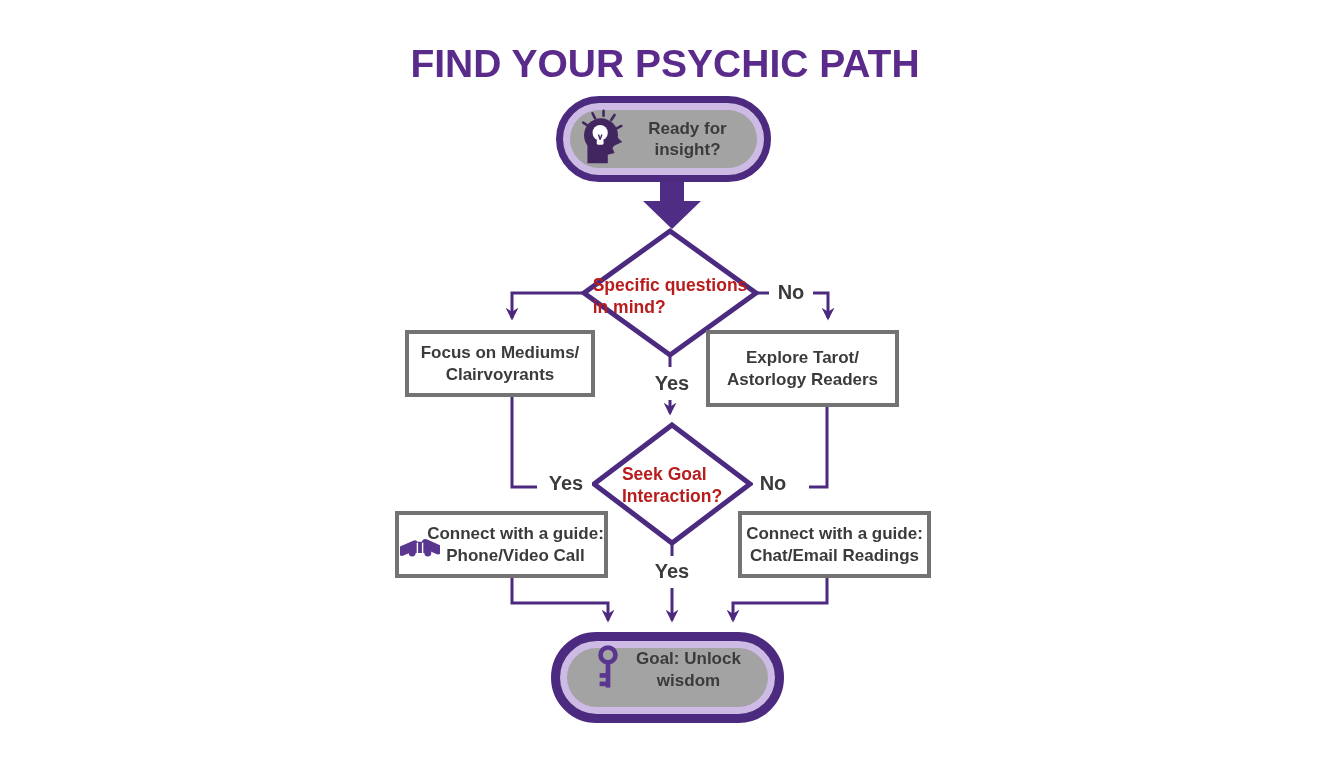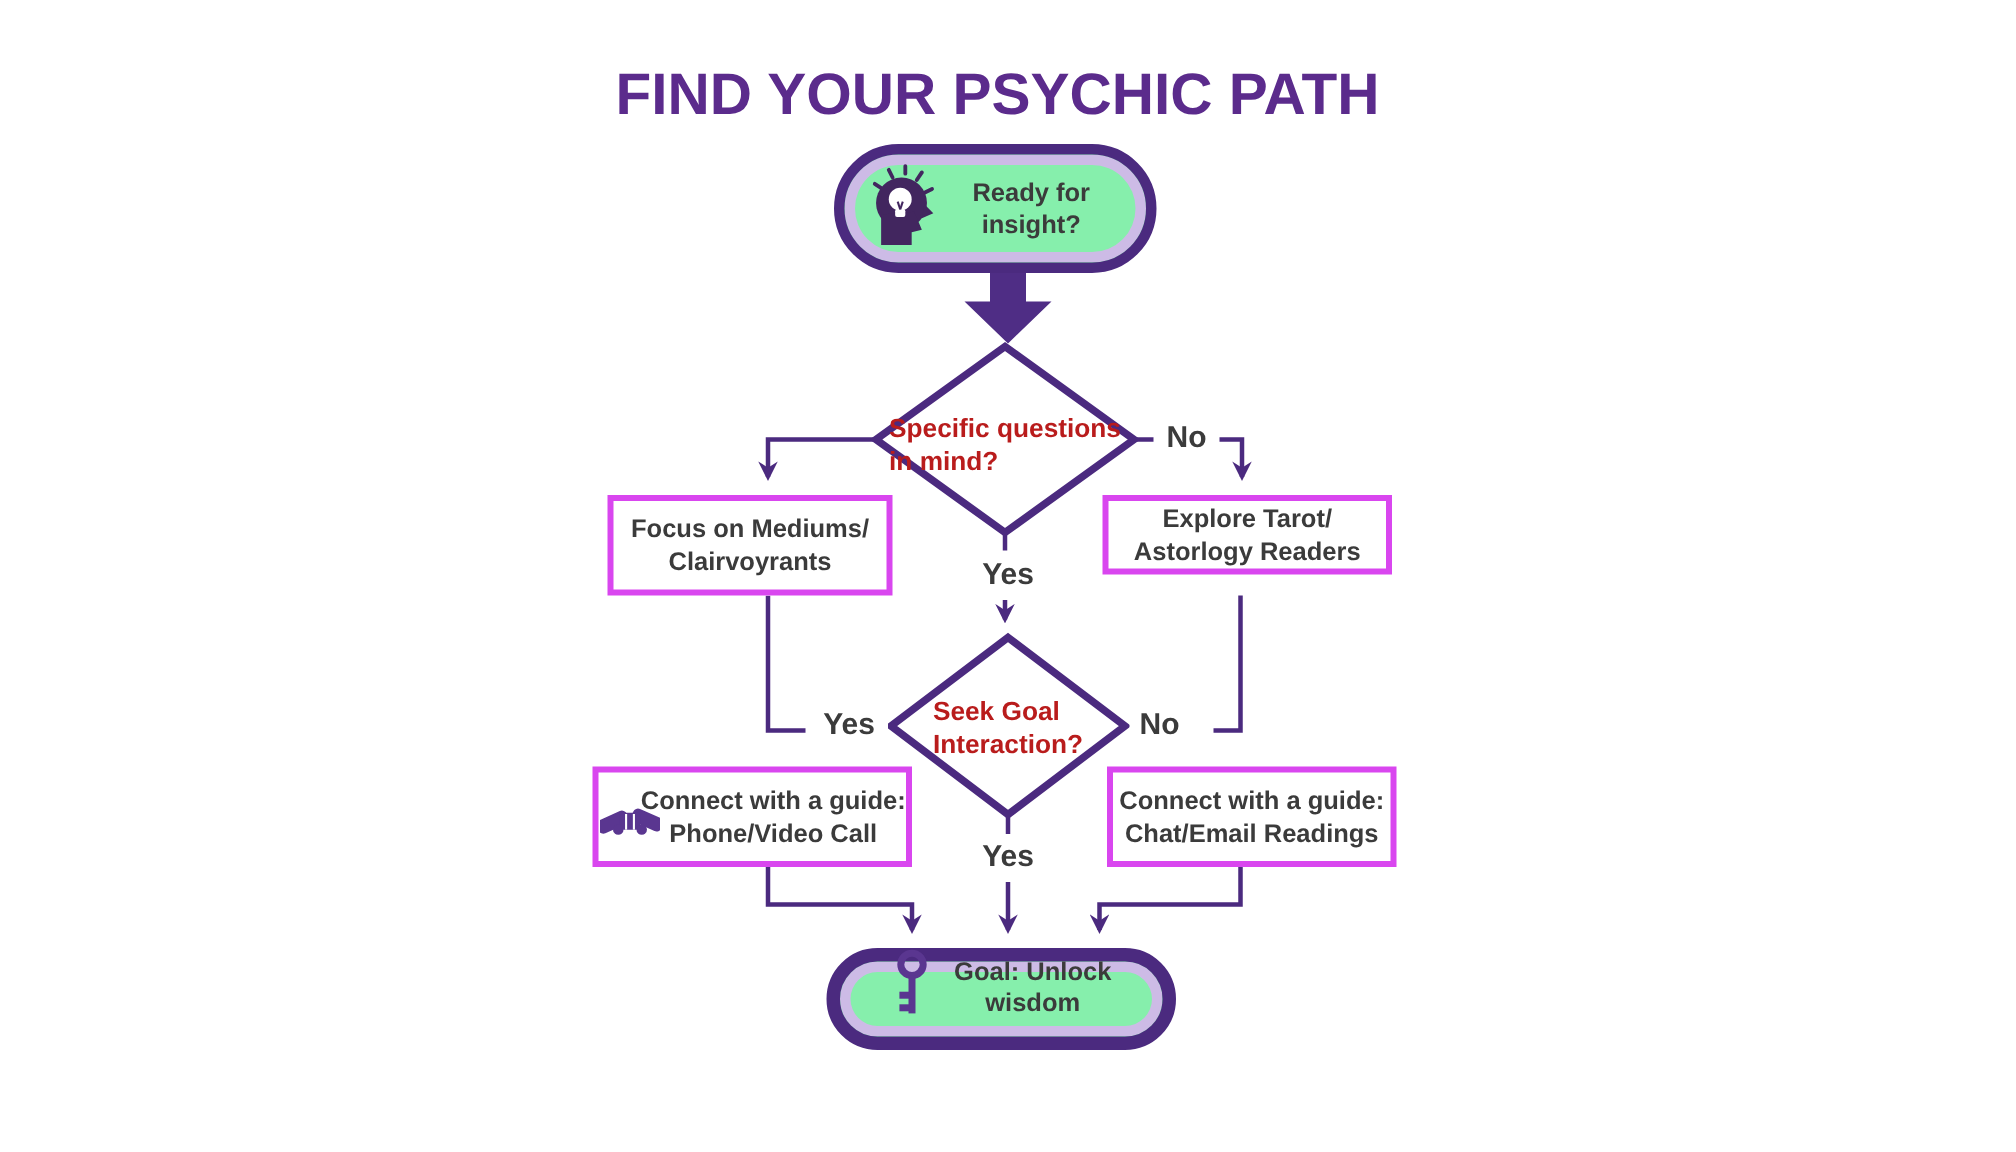--- a/index.html
+++ b/index.html
@@ -10,43 +10,43 @@
   .title{
     position:absolute;left:0;top:42px;width:1330px;text-align:center;
     font-size:39px;font-weight:bold;color:#5b2b8c;letter-spacing:0px;
   }
 
   
   #overlay{position:absolute;left:0;top:0;width:1344px;height:768px;}
 
   
   .pill{
-    position:absolute;background:#86efac;
+    position:absolute;background:#a3a3a3;
     border:7px solid #4b2a7f;border-radius:46px;
     box-shadow:inset 0 0 0 7px #cdbbe6;
     display:flex;align-items:center;box-sizing:border-box;
   }
   .pill .pill-label{
     flex:1;text-align:center;font-weight:bold;color:#3b3b3b;
     font-size:17px;line-height:1.25;white-space:pre-line;
   }
   #start-pill{left:556px;top:96px;width:215px;height:86px;padding:0 16px 0 12px;}
-  #goal-pill{left:551px;top:632px;width:233px;height:68px;border-width:9px;padding:0 20px 16px 34px;}
+  #goal-pill{left:551px;top:632px;width:233px;height:91px;border-width:9px;padding:0 20px 16px 34px;}
 
   
   .pbox{
-    position:absolute;background:#ffffff;border:4px solid #d946ef;
+    position:absolute;background:#ffffff;border:4px solid #737373;
     display:flex;align-items:center;justify-content:center;box-sizing:border-box;
   }
   .pbox .box-label{
     text-align:center;font-weight:bold;color:#3b3b3b;
     font-size:17px;line-height:1.28;white-space:pre-line;
   }
   #box-mediums{left:405px;top:330px;width:190px;height:67px;}
-  #box-tarot{left:735px;top:330px;width:193px;height:53px;}
+  #box-tarot{left:706px;top:330px;width:193px;height:77px;}
   #box-phone{left:395px;top:511px;width:213px;height:67px;padding-left:28px;}
   #box-chat{left:738px;top:511px;width:193px;height:67px;}
   #box-phone .hs-icon{position:absolute;left:1px;top:17px;}
 
   
   .dlabel{
     position:absolute;display:flex;align-items:center;justify-content:center;
     text-align:left;font-weight:bold;color:#b91c1c;font-size:17.5px;
     line-height:1.28;white-space:pre-line;
   }

